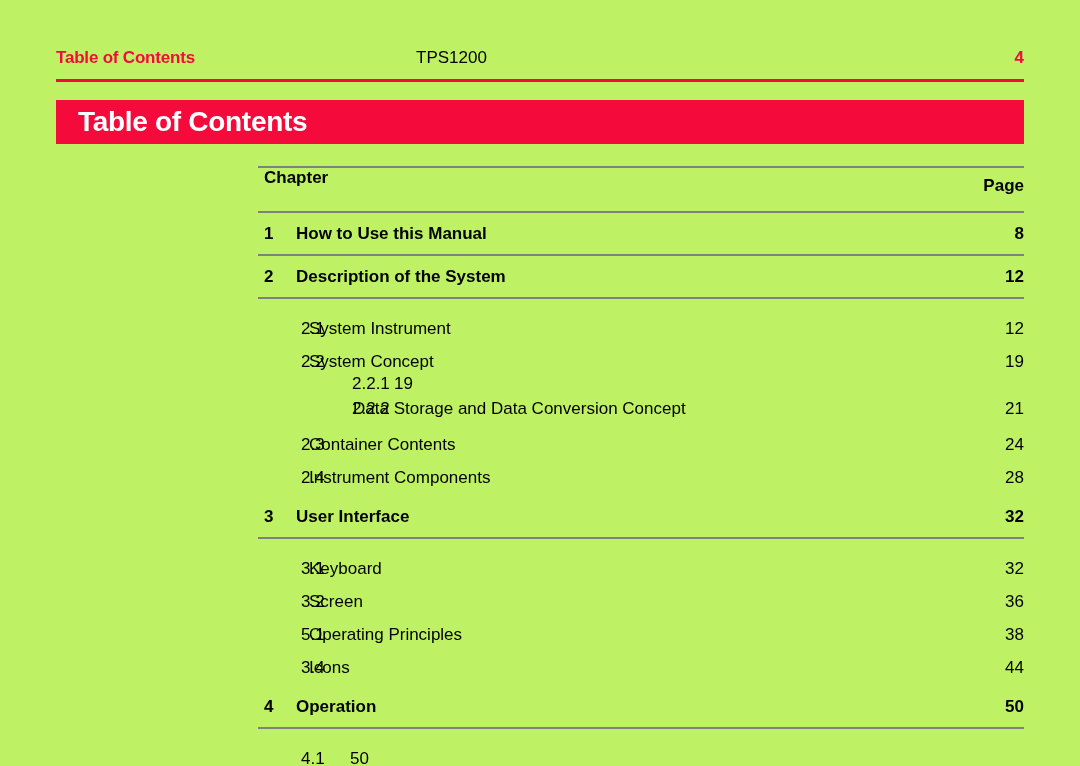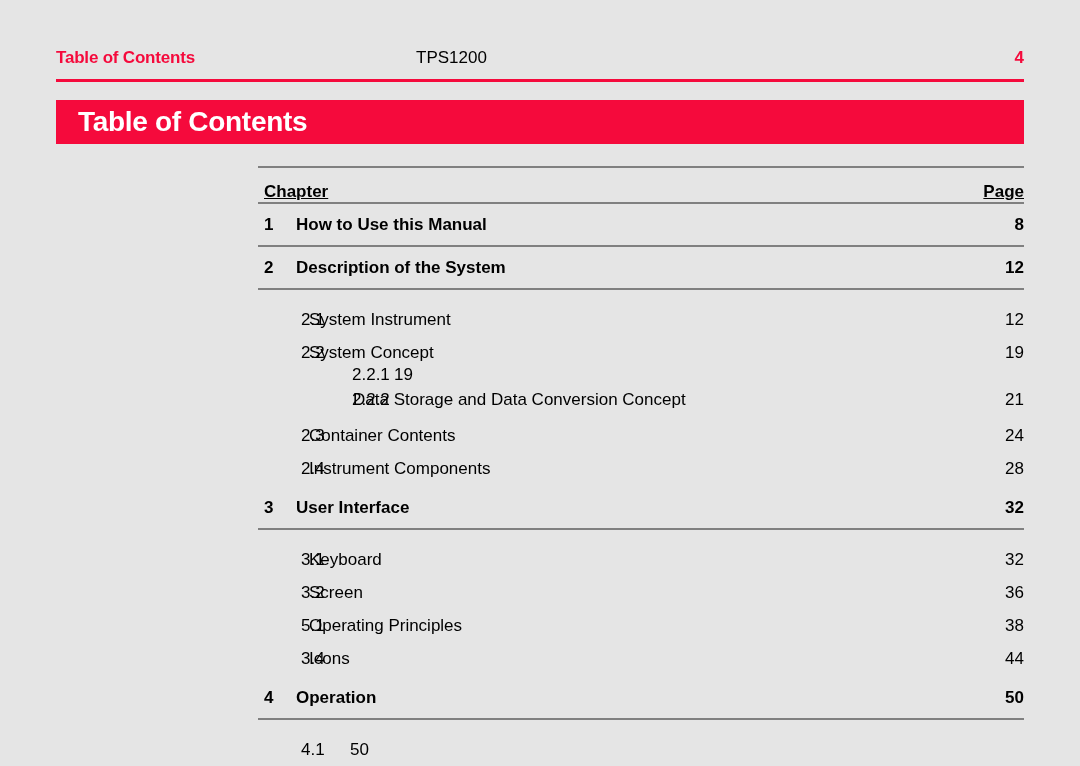--- a/index.html
+++ b/index.html
@@ -14,21 +14,21 @@
     color: #000000;
     overflow: hidden;
     position: relative;
   }
 
   .page {
     position: absolute;
     left: 0; top: 0;
     width: 1080px;
     height: 766px;
-    background: #e5e5e5;
+    background: #bef264;
   }
 
   
   .running-header {
     position: absolute;
     left: 56px;
     top: 48px;
     width: 968px;
     height: 26px;
     display: flex;
@@ -115,33 +115,33 @@
 
   .row {
     display: flex;
     align-items: baseline;
     width: 100%;
     box-sizing: border-box;
   }
 
   
   .row.head {
-    height: 34px;
-    align-items: flex-end;
-    text-decoration: underline;
+    height: 43px;
+    align-items: flex-start;
   }
   .row.head .num { width: 0; }
   .row.head .title {
     font-size: 17px;
     font-weight: bold;
     padding-left: 6px;
   }
   .row.head .pg {
     font-size: 17px;
     font-weight: bold;
+    margin-top: 8px;
   }
 
   
   .row.lvl1 {
     height: 41px;
     align-items: center;
   }
   .row.lvl1 .num {
     width: 38px;
     font-size: 17px;

